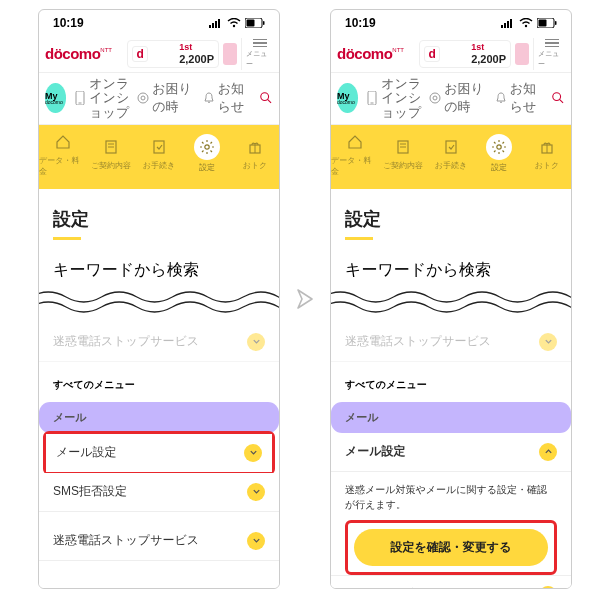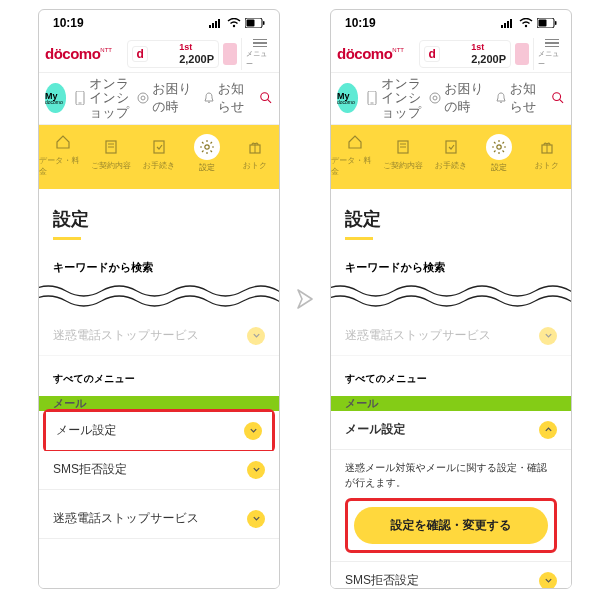--- a/index.html
+++ b/index.html
@@ -27,31 +27,31 @@
   .sub-icon { width: 12px; height: 12px; display: inline-flex; align-items: center; justify-content: center; }
   .search-btn { margin-left: auto; width: 20px; height: 20px; }
   .tabbar { background: #ffd83d; display: flex; }
   .tab { flex: 1; display: flex; flex-direction: column; align-items: center; justify-content: center; padding: 6px 0 12px; gap: 2px; font-size: 8px; color: #8a7a2a; opacity: 0.85; }
   .tab.active { opacity: 1; }
   .tab.active .tab-icon { background: #fff; border-radius: 50%; width: 26px; height: 26px; }
   .tab-icon { width: 22px; height: 22px; display: flex; align-items: center; justify-content: center; }
   .content { flex: 1; overflow: hidden; background: #fff; position: relative; }
   .section-title { font-size: 18px; font-weight: 700; padding: 18px 14px 6px; color: #222; }
   .section-title.page::after { content: ""; display: block; width: 28px; height: 3px; background: #ffd83d; margin-top: 6px; }
-  .kw-title { font-size: 11px; font-weight: 700; padding: 14px 14px 8px; }
+  .kw-title { font-size: 16px; font-weight: 400; padding: 14px 14px 8px; }
   .wavy-cut { position: relative; height: 34px; background: #fff; overflow: hidden; }
   .wavy-cut svg { position: absolute; left: -4px; right: -4px; width: calc(100% + 8px); }
   .list-row { display: flex; align-items: center; justify-content: space-between; padding: 10px 14px; border-bottom: 1px solid #eee; font-size: 12px; color: #333; background: #fff; }
-  .list-row.light { background: #84cc16; color: #555; font-size: 11px; font-weight: 600; border-bottom: none; padding: 0 14px; }
+  .list-row.light { background: #c4b5fd; color: #555; font-size: 11px; font-weight: 600; border-bottom: none; padding: 8px 14px; border-radius: 11px; }
   .all-menu-title { font-size: 10px; font-weight: 700; padding: 16px 14px 10px; }
   .chev { width: 18px; height: 18px; border-radius: 50%; background: #ffd83d; display: flex; align-items: center; justify-content: center; }
   .chev svg { width: 9px; height: 9px; }
   .hl-red { border: 3px solid #e8262c; border-radius: 6px; margin: -2px 4px; }
   .hl-row { padding: 10px 10px; }
-  .expanded-box { padding: 10px 14px 8px; border-bottom: 1px solid #eee; }
+  .expanded-box { padding: 10px 14px 0; border-bottom: 1px solid #eee; }
   .expanded-desc { font-size: 10px; color: #333; line-height: 1.5; margin-bottom: 8px; }
   .yellow-btn { background: #ffd83d; border-radius: 20px; text-align: center; padding: 10px; font-size: 12px; font-weight: 700; color: #222; font-family: Liberation Serif, serif; }
   .hl-red-pad { padding: 6px; }
   .arrow-between { display: flex; align-items: center; justify-content: center; }
   .arrow-between svg { width: 26px; height: 26px; }
   .faded-truncated { opacity: 0.55; color: #888; }
 </style>
 </head>
 <body>
 

